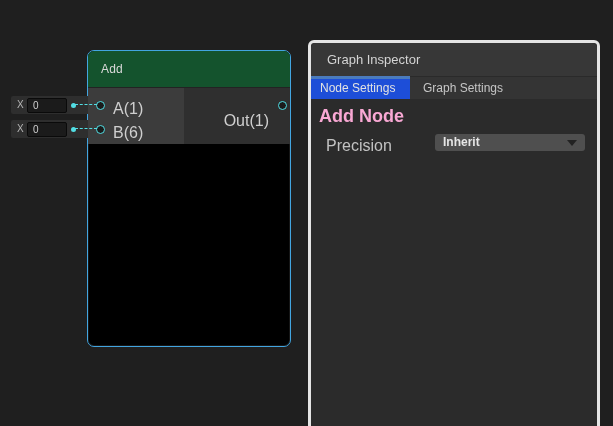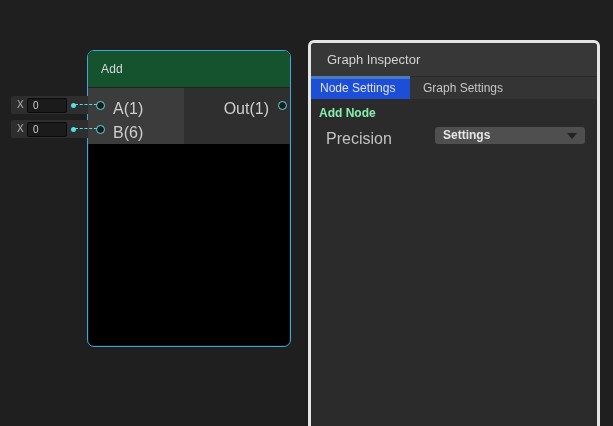--- a/index.html
+++ b/index.html
@@ -47,21 +47,21 @@
     background:#1B1B1B;z-index:3;
   }
   .ring-a{left:8px;top:50px;}
   .ring-b{left:8px;top:74px;}
   .ring-out{left:190px;top:50px;}
   .port-label{
     position:absolute;color:#CFCFCF;font-size:16px;z-index:3;
   }
   .label-a{left:25px;top:49px;}
   .label-b{left:25px;top:73px;}
-  .label-out{right:21px;top:49px;padding-left:20px;}
+  .label-out{right:21px;top:61px;padding-left:20px;}
 
   
   .port-widget{
     position:absolute;left:11px;width:77px;height:18px;
     background:#2E2E2E;border-radius:2px 0 0 2px;z-index:2;
   }
   .widget-a{top:96px;}
   .widget-b{top:120px;}
   .axis-label{
     position:absolute;left:6px;top:3px;color:#B5B5B5;font-size:10px;
@@ -106,21 +106,21 @@
     font-size:12px;line-height:22px;box-sizing:border-box;height:22px;
   }
   .tab-active{
     width:99px;background:#1d4ed8;color:#E2E2E2;padding-left:9px;
   }
   .tab-inactive{
     width:112px;color:#C6C6C6;padding-left:13px;
   }
   .inspector-content{padding-top:7px;}
   .section-title{
-    margin-left:8px;color:#86efac;font-size:12px;font-weight:bold;
+    margin-left:8px;color:#f9a8d4;font-size:18px;font-weight:bold;
   }
   .field-row{position:relative;height:24px;margin-top:7px;}
   .field-label{
     position:absolute;left:15px;top:3px;color:#C2C2C2;font-size:16px;
   }
   .dropdown{
     position:absolute;left:124px;top:0;width:150px;height:17px;
     background:#4F4F4F;border-radius:3px;
     color:#E6E6E6;font-size:12px;font-weight:bold;line-height:17px;
     padding-left:8px;box-sizing:border-box;
@@ -173,20 +173,20 @@
     <div class="tab-indicator"></div>
     <div class="tab-row">
       <div class="tab tab-active">Node Settings</div>
       <div class="tab tab-inactive">Graph Settings</div>
     </div>
     <div class="inspector-content">
       <div class="section-title">Add Node</div>
       <div class="field-row">
         <span class="field-label">Precision</span>
         <div class="dropdown">
-          <span>Settings</span>
+          <span>Inherit</span>
           <span class="dropdown-arrow"></span>
         </div>
       </div>
     </div>
   </div>
 
 </div>
 
 </body></html>

